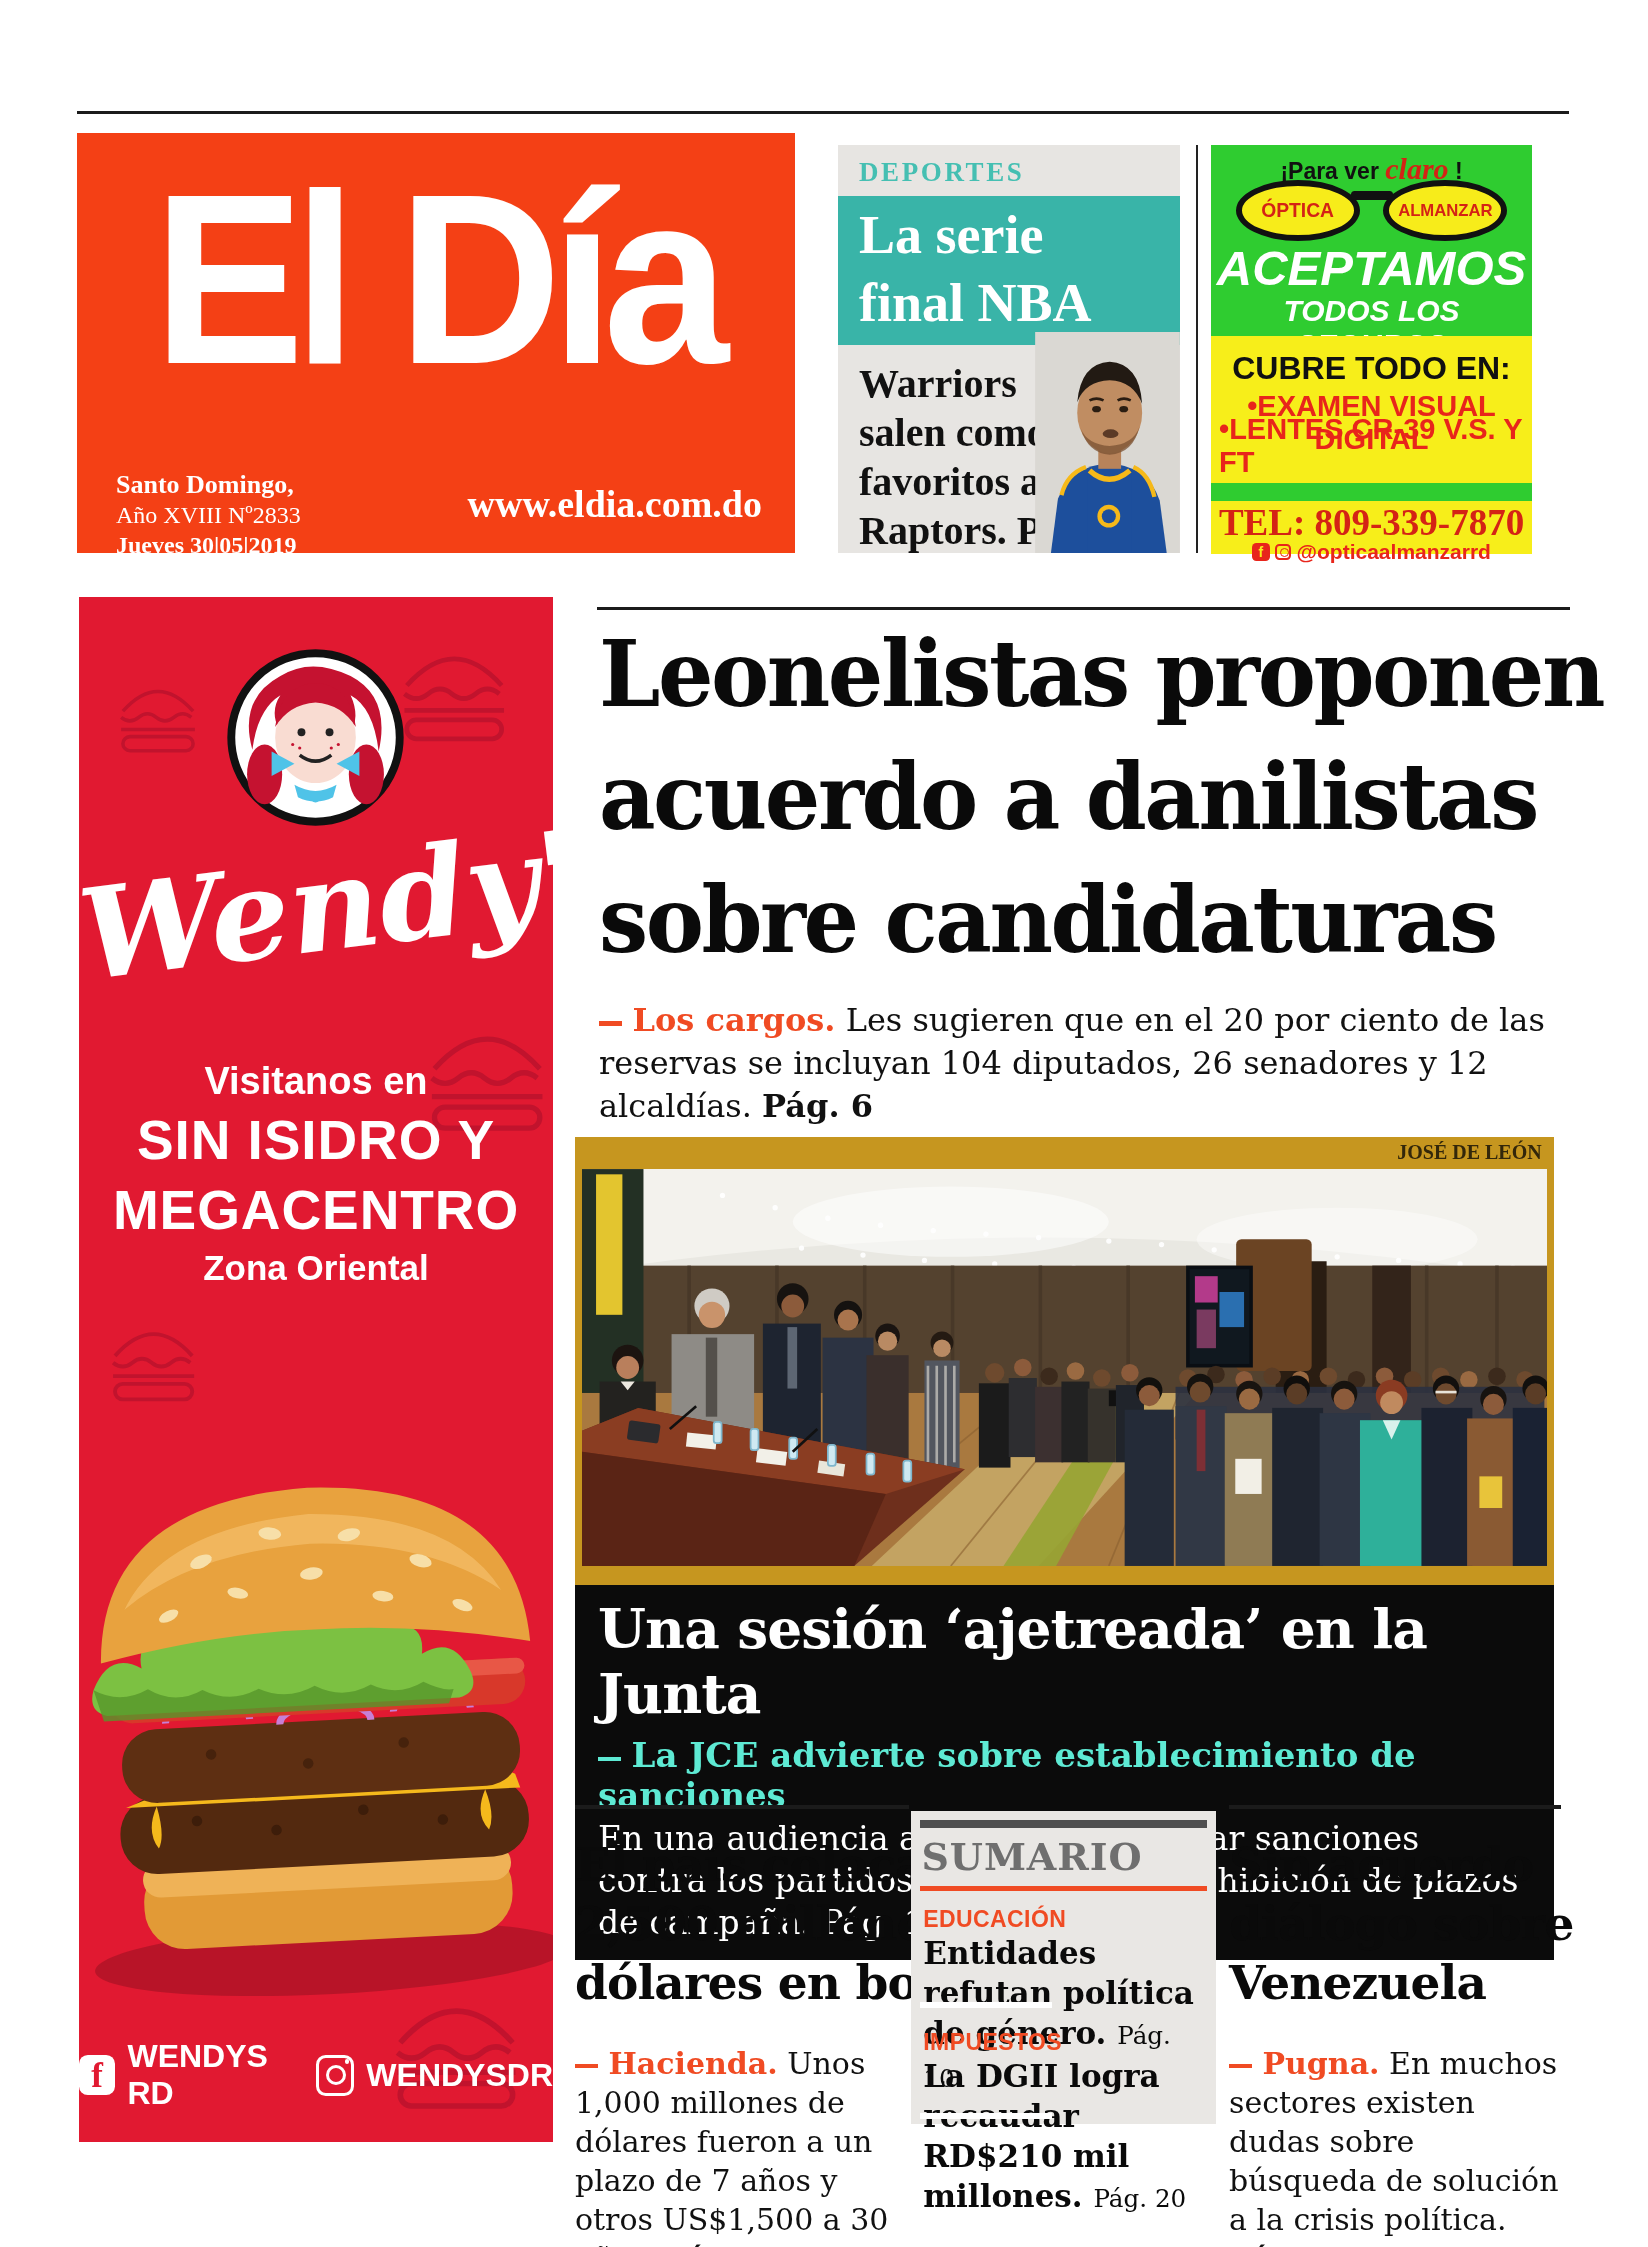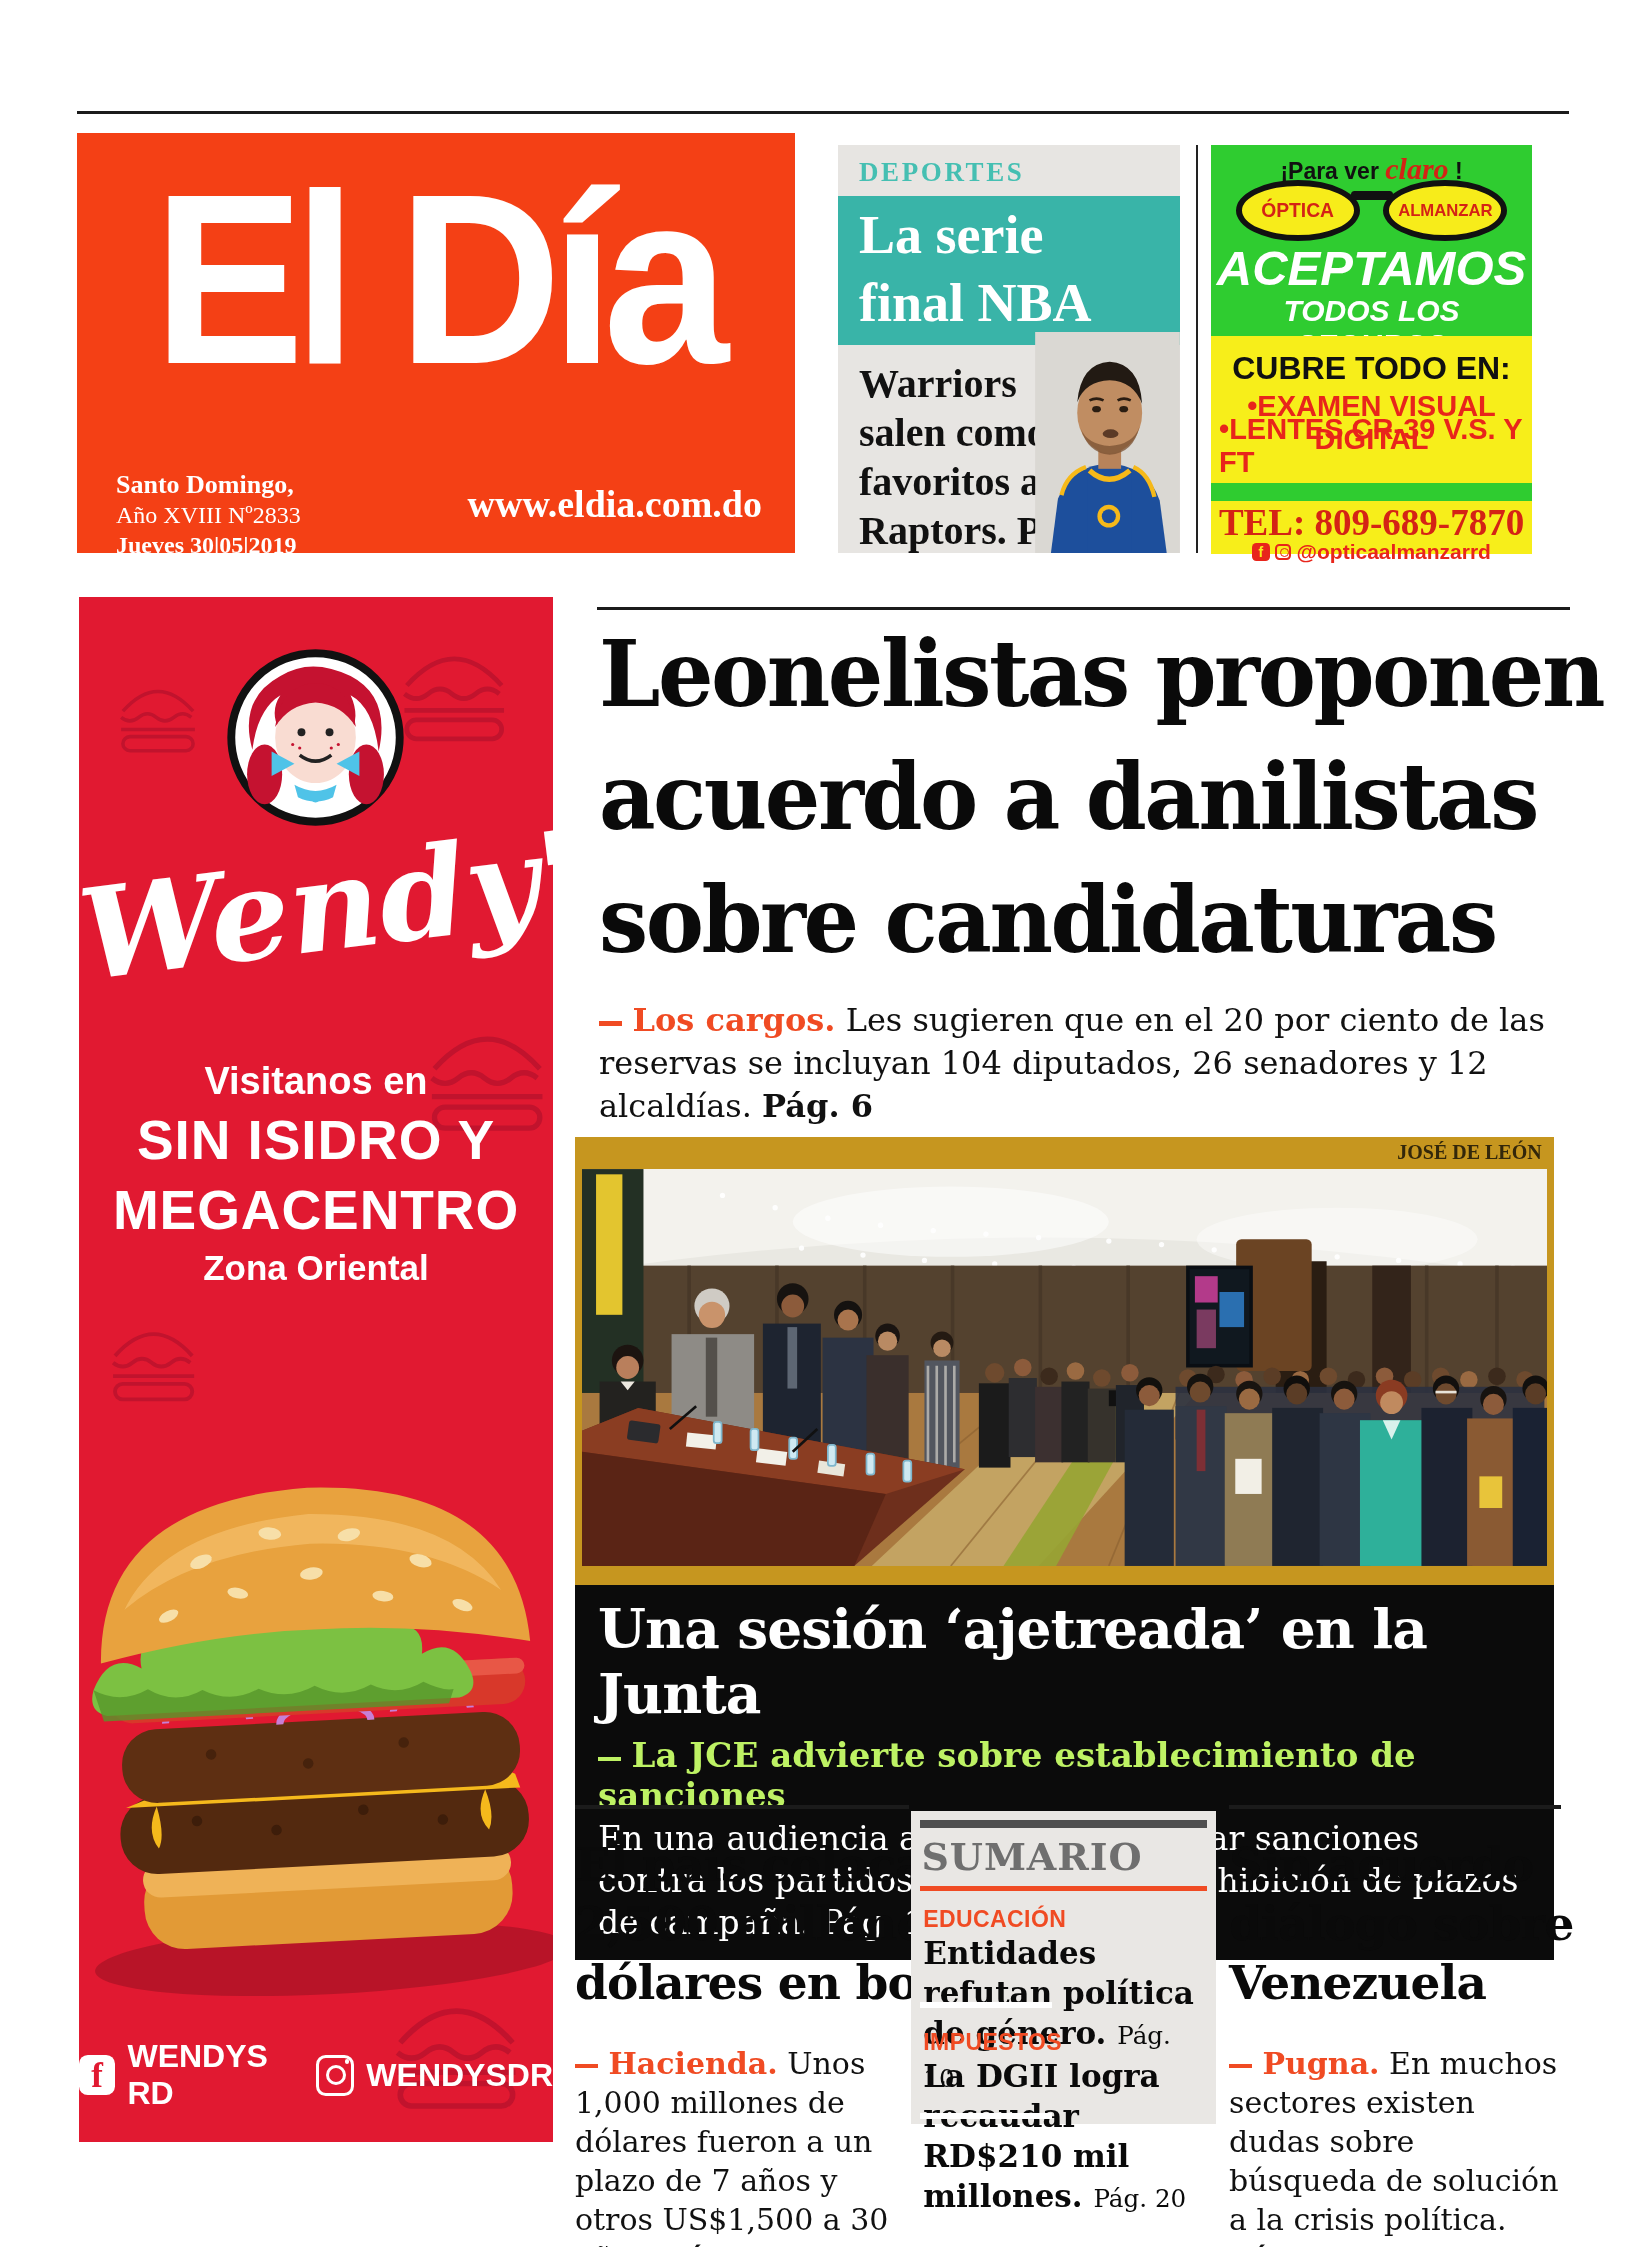--- a/index.html
+++ b/index.html
@@ -78,21 +78,21 @@
   .pref{font-weight:bold;}
 
   
   .photo-wrap{left:575px;top:1137px;width:979px;background:#C6961F;}
   .credit-bar{position:relative;width:100%;height:32px;}
   .credit{position:absolute;right:12.3px;top:4.4px;font-family:"Liberation Serif",serif;font-weight:bold;font-size:20px;color:#33270a;}
   .photo-frame{position:relative;margin:0 7px;width:965px;height:397px;overflow:hidden;background:#8a8378;}
   .gold-bar{width:100%;height:19.3px;background:#C6961F;}
   .caption{width:100%;background:#0B0B0B;padding:10.5px 0 16px 0;}
   .cap-h{margin:0 0 0 23px;color:#fff;font-family:"DejaVu Serif","Liberation Serif",serif;font-weight:bold;font-size:55px;letter-spacing:-0.9px;}
-  .cap-k{margin:8.8px 0 0 23px;color:#bef264;font-family:"DejaVu Serif","Liberation Serif",serif;font-weight:bold;font-size:34px;}
+  .cap-k{margin:8.8px 0 0 23px;color:#5eead4;font-family:"DejaVu Serif","Liberation Serif",serif;font-weight:bold;font-size:34px;}
   .cap-deck{margin:3.5px 0 0 23px;width:930px;color:#fff;font-family:"DejaVu Serif","Liberation Serif",serif;font-size:33px;line-height:42px;}
 
   
   .bcol-rule{height:3.5px;background:#1b1b1b;}
   .bh{font-family:"DejaVu Serif","Liberation Serif",serif;font-weight:bold;color:#0a0a0a;font-size:47px;line-height:59px;letter-spacing:-0.9px;white-space:nowrap;}
   .bbody{font-family:"DejaVu Serif","Liberation Serif",serif;font-size:30px;line-height:39px;color:#111;}
   .bonds{left:575px;top:1805px;width:334px;}
   .bonds .bbody{margin-top:32px;}
   .venezuela{left:1229px;top:1805px;width:332px;}
   .venezuela .bbody{margin-top:32px;}
@@ -171,21 +171,21 @@
     <div class="abs opt-head">ACEPTAMOS</div>
     <div class="abs opt-sub">TODOS LOS SEGUROS</div>
   </div>
   <div class="abs opt-yellow1">
     <div class="abs opt-covers">CUBRE TODO EN:</div>
     <div class="abs opt-b1">•EXAMEN VISUAL DIGITAL</div>
     <div class="abs opt-b2">•LENTES CR-39 V.S. Y FT</div>
   </div>
   <div class="abs opt-greenstrip"></div>
   <div class="abs opt-yellow2">
-    <div class="abs opt-tel">TEL: 809-689-7870</div>
+    <div class="abs opt-tel">TEL: 809-339-7870</div>
     <div class="abs opt-social">
       <span class="mini-ic">f</span>
       <span class="mini-ig"></span>
       <span class="opt-handle">@opticaalmanzarrd</span>
     </div>
   </div>
 </div>
 
 <div class="abs wendys">
   <svg class="abs" style="left:0;top:0;width:474px;height:1545px;" viewBox="0 0 540 1760">

